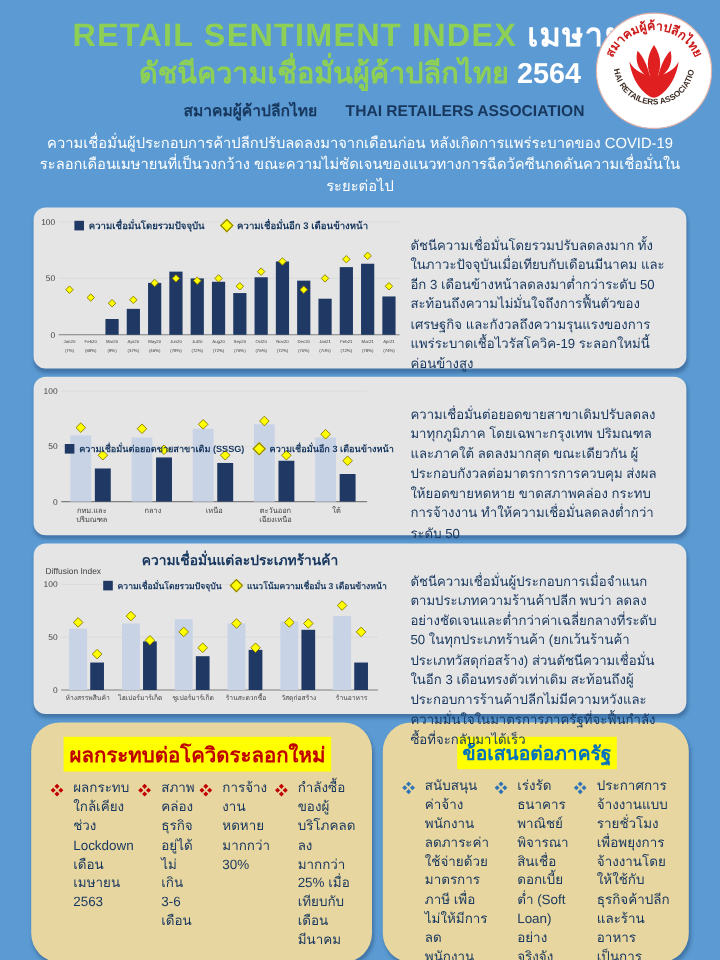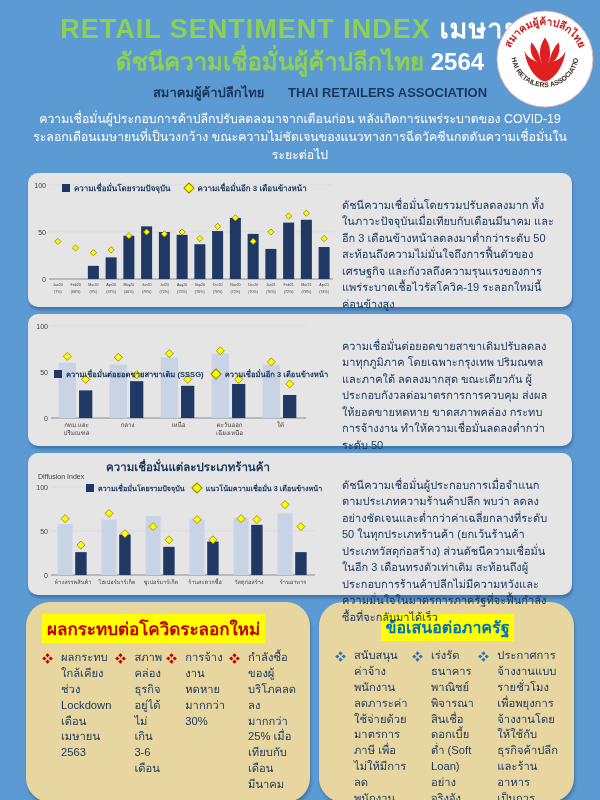--- a/index.html
+++ b/index.html
@@ -28,34 +28,34 @@
              color:#17375e;}
   .legend{position:absolute;display:flex;align-items:center;z-index:2;
           font-weight:bold;color:#17375e;white-space:nowrap;}
   .leg-item{display:flex;align-items:center;margin-right:14px;}
   .sw-square{display:inline-block;width:8px;height:8px;background:#1f3864;margin-right:4px;}
   .sw-diamond{display:inline-block;width:6px;height:6px;background:#ffff00;
               border:1px solid #8f7f00;transform:rotate(45deg);margin-right:5px;}
   .legend-1{top:9px;left:34px;font-size:8px;}
   .legend-2{top:22px;left:26px;font-size:7.6px;margin-top:32px;}
   .legend-3{top:30px;left:58px;font-size:7.2px;}
-  .chart3-title{position:absolute;top:5px;left:4px;width:100%;text-align:center;
+  .chart3-title{position:absolute;top:5px;left:16px;width:100%;text-align:center;
                 font-size:11.5px;font-weight:bold;color:#17375e;}
   .diff-label{position:absolute;top:20px;left:10px;font-size:7px;color:#404040;}
   .svg-host-1,.svg-host-2{position:absolute;top:2px;left:3px;}
   .svg-host-3{position:absolute;top:28px;left:3px;}
   
   .bottom-row{display:flex;gap:9px;margin:3px 26px 0 26px;}
   .box{background:#e8d6a0;border-radius:24px;padding:12px 12px 10px 14px;
        box-shadow:1px 3px 3px rgba(20,50,90,.35);height:178px;overflow:hidden;}
   .box-impact{width:258px;flex:none;}
   .box-proposal{flex:1;}
   .box-title{display:inline-block;background:#ffff00;font-weight:bold;
              padding:1px 5px;margin-bottom:7px;}
-  .title-impact{color:#c00000;font-size:17px;margin-left:2px;}
+  .title-impact{color:#c00000;font-size:17px;margin-left:13px;}
   .box-proposal{text-align:left;}
   .proposal-title-row{text-align:center;}
   .title-proposal{color:#0070c0;font-size:16px;}
   .bullets{display:flex;flex-direction:row;gap:2px;}
   .bullet-row{display:flex;align-items:flex-start;}
   .bullet-ic{width:11px;height:11px;flex:none;margin:3px 8px 0 2px;}
   .impact-ic{color:#c00000;}
   .proposal-ic{color:#2e74b5;}
   .bullet-text{font-size:11.2px;line-height:1.42;color:#17375e;}
 </style>

